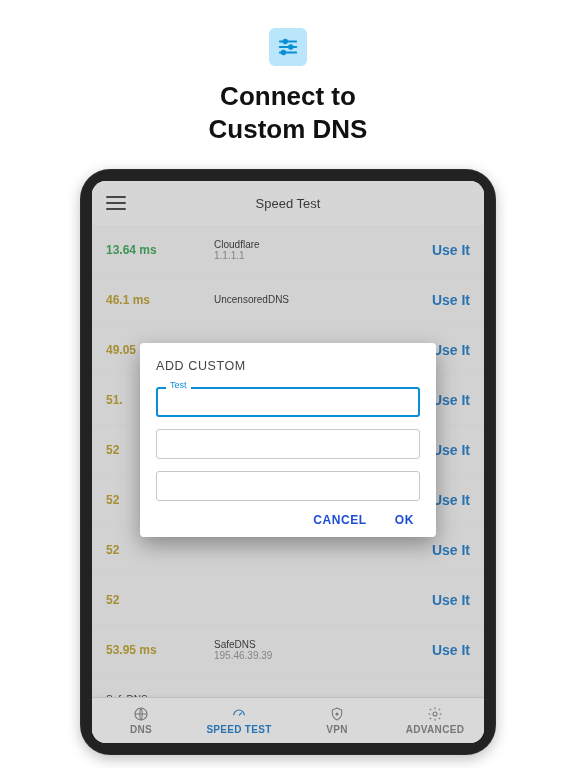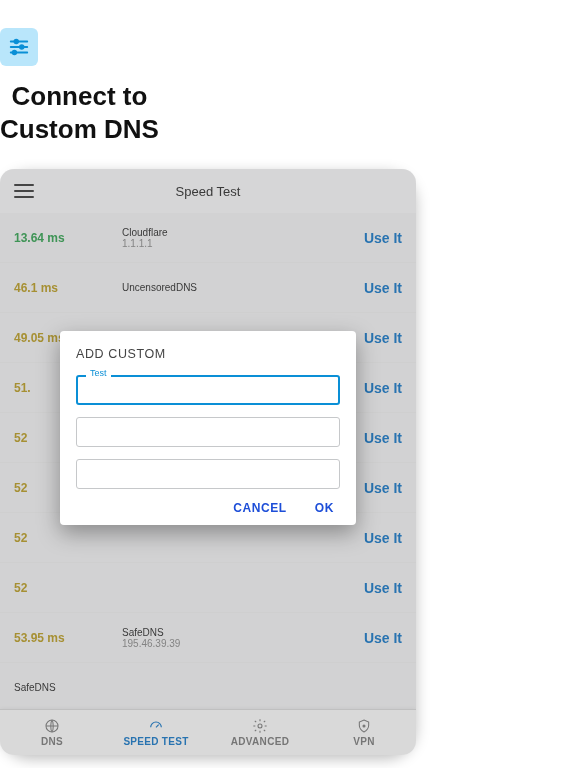--- a/index.html
+++ b/index.html
@@ -1,20 +1,20 @@
 <!DOCTYPE html>
 <html><head>
 <meta charset="utf-8">
 <style>
   * { box-sizing: border-box; margin: 0; padding: 0; }
   html, body { width: 576px; height: 768px; font-family: -apple-system, "Helvetica Neue", Arial, sans-serif; background: #fff; }
-  .page { width: 576px; height: 768px; display: flex; flex-direction: column; align-items: flex-start; }
+  .page { width: 576px; height: 768px; display: flex; flex-direction: column; align-items: center; }
   .topicon { margin-top: 28px; width: 38px; height: 38px; background: #b9e6fb; border-radius: 6px; display: flex; align-items: center; justify-content: center; }
   .title { margin-top: 14px; font-size: 26px; font-weight: 600; color: #111; text-align: center; line-height: 1.25; }
-  .tablet { margin-top: 24px; width: 416px; height: 586px; background: #222; border-radius: 30px; padding: 0; box-shadow: 0 4px 14px rgba(0,0,0,0.25), inset 0 0 2px rgba(255,255,255,0.2); position: relative; }
+  .tablet { margin-top: 24px; width: 416px; height: 586px; background: #222; border-radius: 30px; padding: 12px; box-shadow: 0 4px 14px rgba(0,0,0,0.25), inset 0 0 2px rgba(255,255,255,0.2); position: relative; }
   .screen { width: 100%; height: 100%; background: #f6f6f7; border-radius: 14px; overflow: hidden; position: relative; }
   .screenshade { position: absolute; inset: 0; background: rgba(120,120,120,0.28); pointer-events: none; z-index: 3; }
   .appheader { height: 44px; display: flex; align-items: center; justify-content: center; position: relative; background: #fbfbfc; }
   .hamburger { position: absolute; left: 14px; top: 12px; width: 20px; height: 20px; display: flex; flex-direction: column; justify-content: center; gap: 4px; }
   .hamburger span { display: block; height: 2px; background: #333; border-radius: 2px; }
   .apptitle { font-size: 13px; color: #222; font-weight: 500; }
   .list { position: absolute; top: 44px; left: 0; right: 0; bottom: 44px; overflow: hidden; }
   .row { display: flex; align-items: center; padding: 10px 14px; height: 50px; border-bottom: 1px solid rgba(0,0,0,0.02); gap: 36px; }
   .col-ms { width: 72px; font-size: 12px; font-weight: 600; }
   .col-main { flex: 1; overflow: hidden; }
@@ -181,31 +181,31 @@
             <svg width="16" height="16" viewBox="0 0 24 24" fill="none" stroke="currentColor" stroke-width="1.8">
                 <path d="M4 14a8 8 0 0 1 16 0"></path>
                 <line x1="12" y1="14" x2="16" y2="10"></line>
               </svg>
           </span>
           <span>SPEED TEST</span>
         </div>
         <div class="tab">
           <span class="ticon">
             <svg width="16" height="16" viewBox="0 0 24 24" fill="none" stroke="currentColor" stroke-width="1.6">
+                <path d="M12 3l7 3v5c0 5-3 8-7 10-4-2-7-5-7-10V6l7-3z"></path>
+                <circle cx="12" cy="12" r="1.5" fill="currentColor"></circle>
+              </svg>
+          </span>
+          <span>VPN</span>
+        </div>
+        <div class="tab">
+          <span class="ticon">
+            <svg width="16" height="16" viewBox="0 0 24 24" fill="none" stroke="currentColor" stroke-width="1.6">
                 <circle cx="12" cy="12" r="3"></circle>
                 <path d="M12 2v3M12 19v3M4.2 4.2l2.1 2.1M17.7 17.7l2.1 2.1M2 12h3M19 12h3M4.2 19.8l2.1-2.1M17.7 6.3l2.1-2.1"></path>
               </svg>
           </span>
           <span>ADVANCED</span>
-        </div>
-        <div class="tab">
-          <span class="ticon">
-            <svg width="16" height="16" viewBox="0 0 24 24" fill="none" stroke="currentColor" stroke-width="1.6">
-                <path d="M12 3l7 3v5c0 5-3 8-7 10-4-2-7-5-7-10V6l7-3z"></path>
-                <circle cx="12" cy="12" r="1.5" fill="currentColor"></circle>
-              </svg>
-          </span>
-          <span>VPN</span>
         </div>
       </div>
     </div>
   </div>
 </div>
 
 </body></html>

